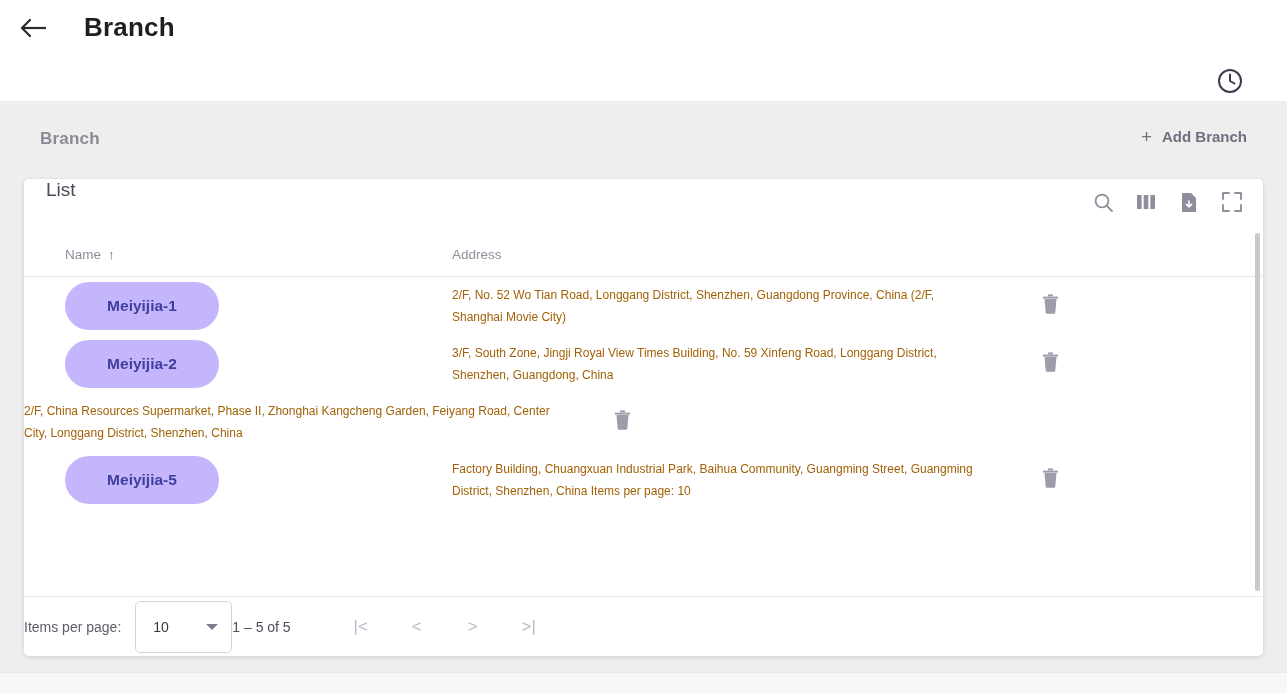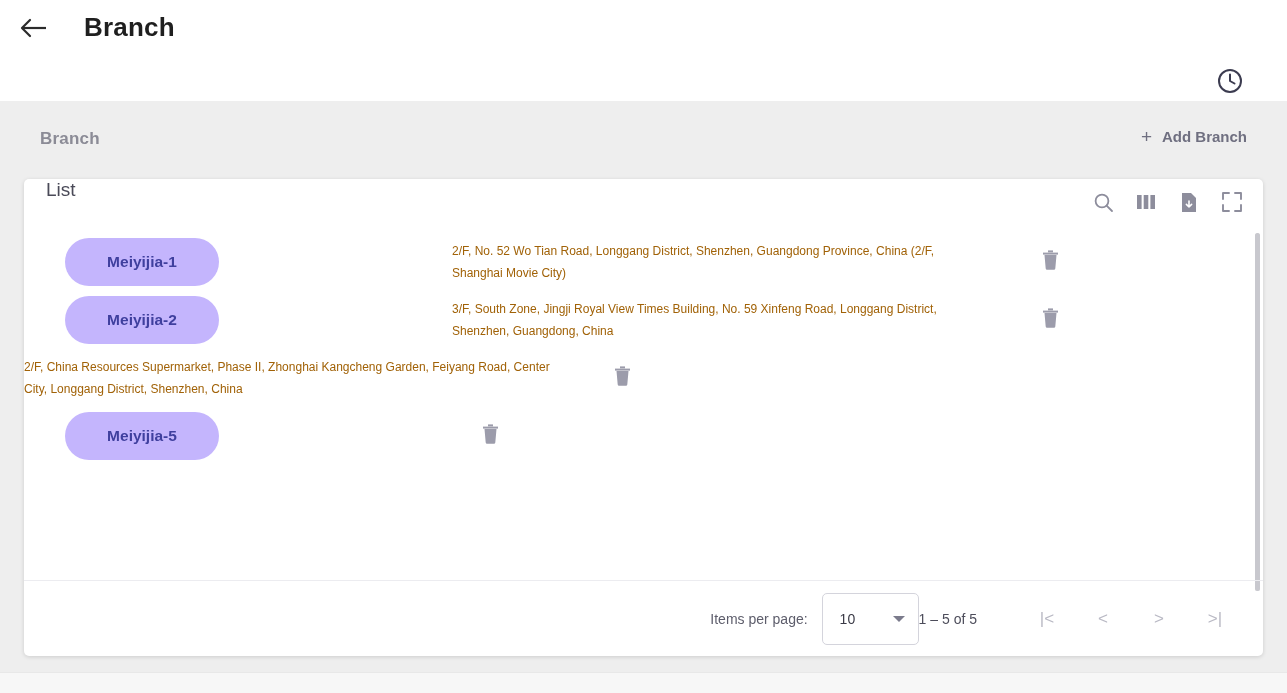--- a/index.html
+++ b/index.html
@@ -209,25 +209,25 @@
     height: 358px;
     background: #c8c8ce;
     border-radius: 3px;
   }
 
   
   .paginator {
     position: absolute;
     bottom: 0; left: 0;
     width: 1239px;
-    height: 76px;
+    height: 60px;
     border-top: 1px solid #ececf0;
     display: flex;
     align-items: center;
-    justify-content: flex-end;
+    justify-content: flex-start;
     padding-right: 20px;
     gap: 0;
   }
   .ipp-label {
     font-size: 14px;
     color: #5d5d6b;
     margin-right: 14px;
   }
   .select {
     width: 97px;
@@ -328,20 +328,29 @@
           <div class="tool">
             <svg width="20" height="20" viewBox="0 0 20 20" aria-hidden="true">
               <path d="M1 7 V1 H7 M13 1 H19 V7 M19 13 V19 H13 M7 19 H1 V13" stroke="#8d8d9c" stroke-width="1.9" fill="none" stroke-linecap="round" stroke-linejoin="round"></path>
             </svg>
           </div>
         </div>
       </div>
 
       <div class="table-wrap">
 
+        <div class="col-head">
+          <div class="th th-name">
+            <span>Name</span>
+            <span class="sort-arrow">↑</span>
+          </div>
+          <div class="th th-addr">
+            <span>Address</span>
+          </div>
+        </div>
 
         <div class="rows">
 
           <div class="row">
             <div class="cell-name">
               <span class="chip">Meiyijia-1</span>
             </div>
             <div class="cell-addr">2/F, No. 52 Wo Tian Road, Longgang District, Shenzhen, Guangdong Province, China (2/F, Shanghai Movie City)</div>
             <div class="cell-action">
               <span class="trash">
@@ -381,20 +390,21 @@
                   <rect x="6" y="0.4" width="5" height="2" fill="#9c9cab"></rect>
                 </svg>
               </span>
             </div>
           </div>
 
           <div class="row">
             <div class="cell-name">
               <span class="chip">Meiyijia-5</span>
             </div>
+            <div class="cell-addr">Factory Building, Chuangxuan Industrial Park, Baihua Community, Guangming Street, Guangming District, Shenzhen, China Items per page: 10</div>
             <div class="cell-action">
               <span class="trash">
                 <svg width="17" height="20" viewBox="0 0 17 20" aria-hidden="true">
                   <path d="M2.5 5 H14.5 L13.3 18.5 A1.4 1.4 0 0 1 11.9 19.8 H5.1 A1.4 1.4 0 0 1 3.7 18.5 Z" fill="#9c9cab"></path>
                   <rect x="1" y="2.6" width="15" height="2" fill="#9c9cab"></rect>
                   <rect x="6" y="0.4" width="5" height="2" fill="#9c9cab"></rect>
                 </svg>
               </span>
             </div>
           </div>

